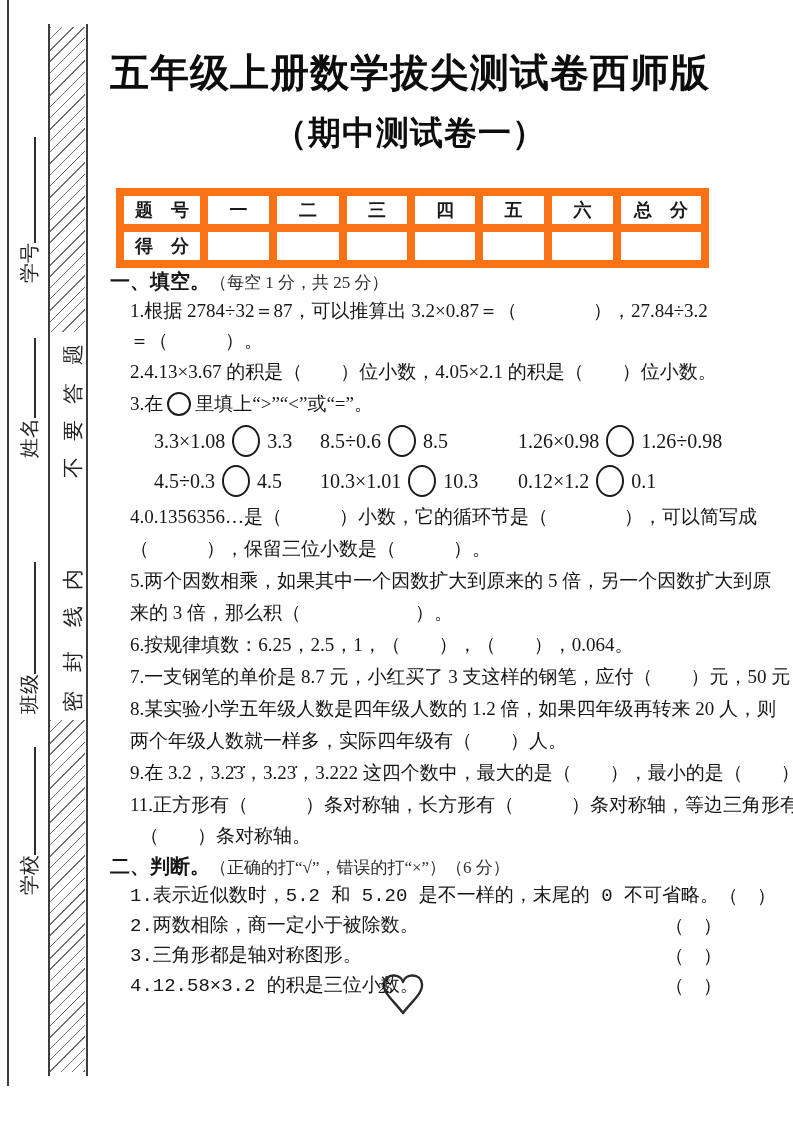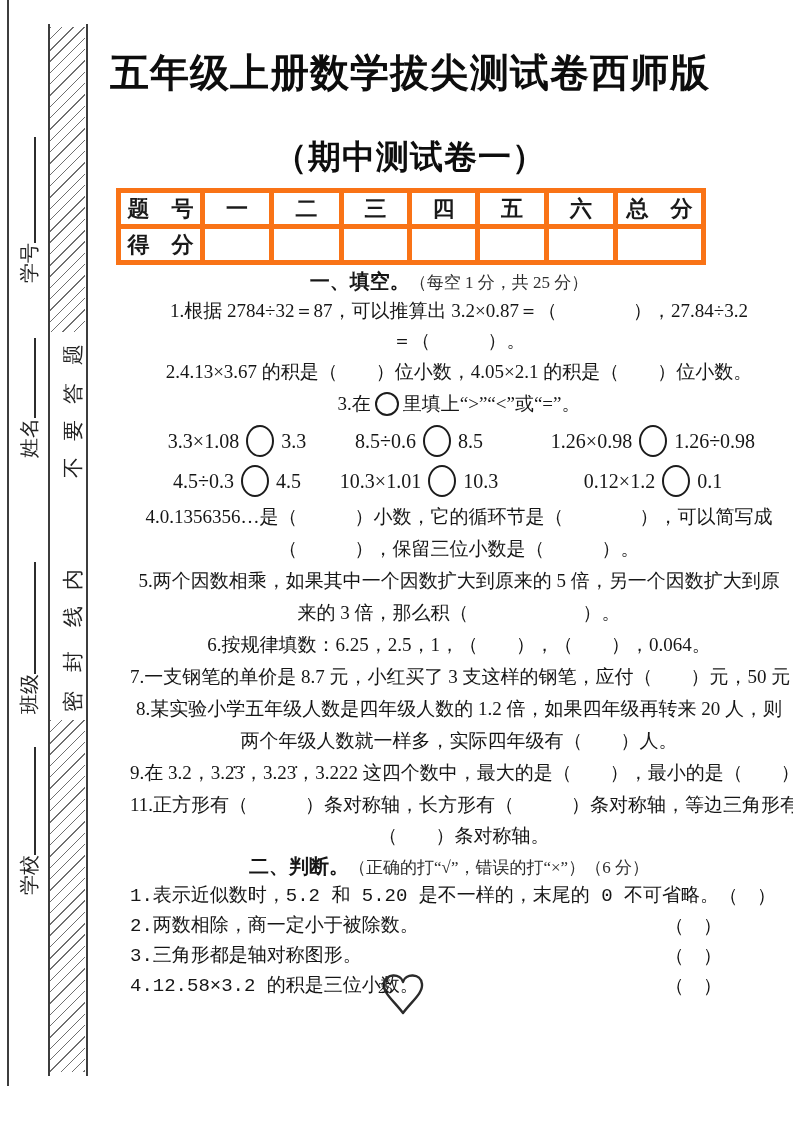--- a/index.html
+++ b/index.html
@@ -22,27 +22,27 @@
     transform:rotate(-90deg); transform-origin:0 0;
     font-size:21px; color:#222; }
   .side-label { position:absolute; left:15px; white-space:nowrap;
     transform:rotate(-90deg); transform-origin:0 0;
     font-size:20px; color:#222; }
   .blank-line { display:inline-block; border-bottom:2px solid #2c2c2c; height:1.05em; vertical-align:baseline; }
   
   .title-wrap { position:absolute; left:103px; top:50px; width:614px; text-align:center;
     font-family:"Liberation Sans","DejaVu Sans",sans-serif; color:#0d0d0d; }
   .title { font-size:39px; font-weight:900; letter-spacing:1px; line-height:1.2; }
-  .subtitle { margin-top:38px; font-size:33px; font-weight:900; letter-spacing:1px; }
+  .subtitle { margin-top:14px; font-size:33px; font-weight:900; letter-spacing:1px; }
   
   .score-table { position:absolute; left:116px; top:188px; border-collapse:collapse; table-layout:fixed; }
-  .score-table td { border:5px solid #f97316; height:36px; text-align:center;
-    font-size:22px; font-weight:bold; color:#1a1a1a; }
+  .score-table td { border:8px solid #f97316; height:36px; text-align:center;
+    font-size:18px; font-weight:bold; color:#1a1a1a; }
   
-  .content { position:absolute; left:110px; top:266px; width:678px; font-size:19px; color:#161616;text-align:center; }
+  .content { position:absolute; left:110px; top:266px; width:678px; font-size:19px; color:#161616; }
   .ln { height:31px; line-height:31px; white-space:nowrap; }
   .h30 { height:30px; line-height:30px; }
   .h32 { height:32px; line-height:32px; }
   .h34 { height:34px; line-height:34px; }
   .h40 { height:40px; line-height:40px; }
   .ind  { padding-left:20px; }
   .ind2 { padding-left:30px; }
   .sec-head { font-weight:bold; font-size:20px; }
   .sec-note { font-size:17px; color:#2e2e2e; }
   .circle { display:inline-block; width:28px; height:32px; border:2px solid #1c1c1c;

